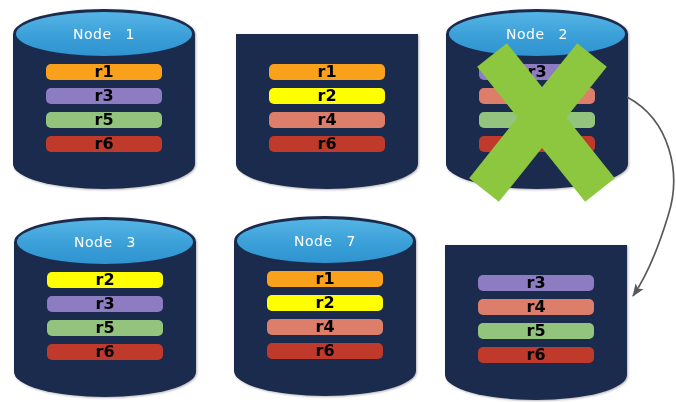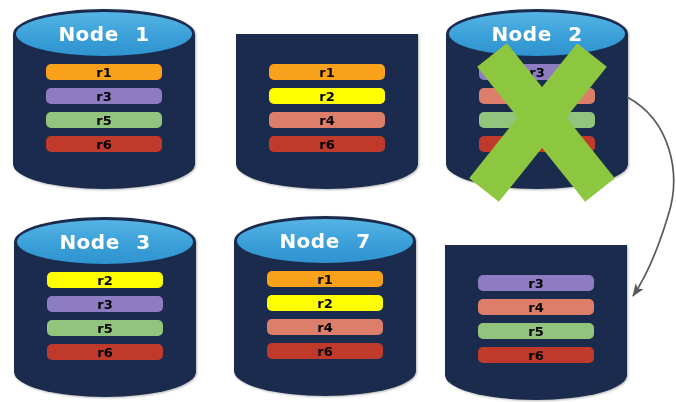--- a/index.html
+++ b/index.html
@@ -44,22 +44,22 @@
     background: linear-gradient(180deg, #55B4E5 0%, var(--top-color, #3BA0D8) 55%, #2E93CF 100%);
     border: 3px solid var(--body-color, #1B2B4D);
     box-sizing: border-box;
     display: flex;
     align-items: center;
     justify-content: center;
     z-index: 3;
   }
   .node-title {
     color: var(--title-color, #ffffff);
-    font-weight: bold;
-    font-size: 20px;
+    font-weight: normal;
+    font-size: 14px;
     letter-spacing: 0.5px;
     word-spacing: 9px;
     white-space: nowrap;
   }
   .bars {
     position: absolute;
     left: 33px; top: 55px;
     width: 116px;
     display: flex;
     flex-direction: column;
@@ -67,21 +67,21 @@
     z-index: 2;
   }
   .bar {
     height: 16px;
     border-radius: 5px;
     display: flex;
     align-items: center;
     justify-content: center;
   }
   .bar-label {
-    font-size: 13px;
+    font-size: 16px;
     font-weight: bold;
     color: var(--bar-text, #000000);
     line-height: 1;
   }
 
   .pos-n1 { left: 13px;  top: 9px; }
   .pos-n2 { left: 236px; top: 9px; }
   .pos-n3 { left: 446px; top: 9px; }
   .pos-n4 { left: 14px;  top: 217px; }
   .pos-n5 { left: 234px; top: 216px; }

